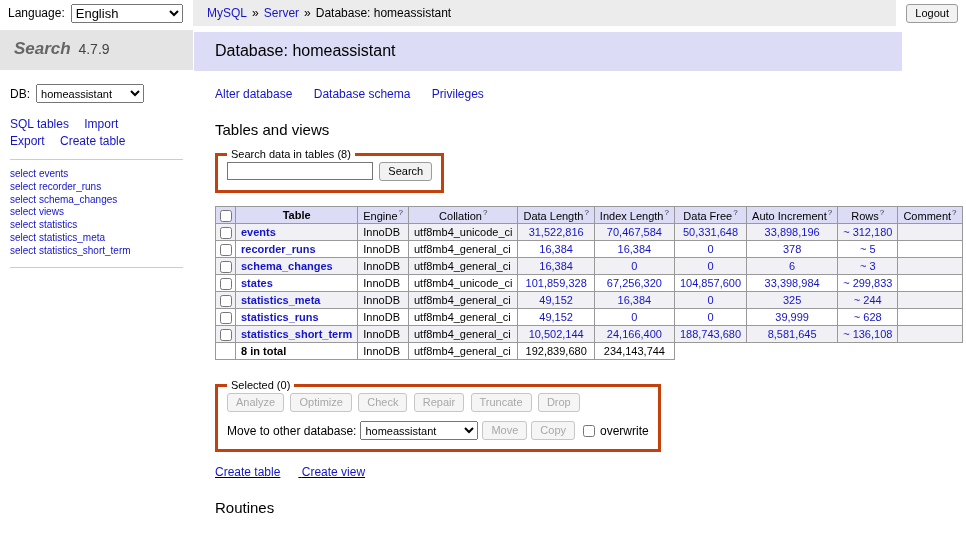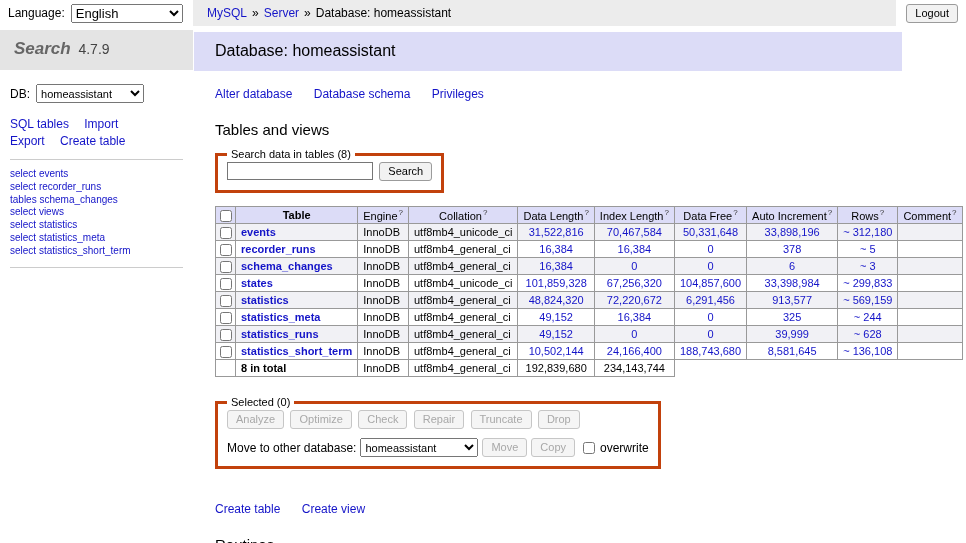--- a/index.html
+++ b/index.html
@@ -76,21 +76,21 @@
   .db-tables tfoot th { font-weight: bold; }
   sup.help { font-size: 8px; color: #333; margin-left: 1px; cursor: pointer; }
   .tname a { font-weight: bold; }
 
   fieldset.selected-box { margin-top: 19px; }
   .btn-row button { margin-right: 3px; }
   .move-row { display: flex; align-items: center; gap: 4px; margin-top: 9px; font-size: 12px; }
   .move-row select { width: 118px; height: 19px; font-size: 11px; font-family: inherit; }
   .move-row input[type="checkbox"] { width: 12px; height: 12px; margin: 0 1px 0 4px; }
 
-  .create-links { margin: 33px 0 0; }
+  .create-links { margin: 13px 0 0; text-decoration: underline; }
 </style>
 </head>
 <body>
 
 <div class="topbar">
   <div class="lang-box">
     <span>Language:</span>
     <select>
       <option>English</option>
     </select>
@@ -126,21 +126,21 @@
           <a class="link">Import</a>
         </div>
         <div>
           <a class="link">Export</a>
           <a class="link">Create table</a>
         </div>
       </div>
       <ul class="tables-list">
         <li><a class="link">select events</a></li>
         <li><a class="link">select recorder_runs</a></li>
-        <li><a class="link">tables schema_changes</a></li>
+        <li><a class="link">select schema_changes</a></li>
         <li><a class="link">select views</a></li>
         <li><a class="link">select statistics</a></li>
         <li><a class="link">select statistics_meta</a></li>
         <li><a class="link">select statistics_short_term</a></li>
       </ul>
     </div>
   </aside>
 
   <main>
     <h2 class="page-title">Database: homeassistant</h2>
@@ -214,32 +214,20 @@
           <tr>
             <td class="chk"><input type="checkbox" style=""></td>
             <th class="tname"><a class="link">states</a></th>
             <td>InnoDB</td>
             <td>utf8mb4_unicode_ci</td>
             <td class="num num-dl"><a class="link">101,859,328</a></td>
             <td class="num num-il"><a class="link">67,256,320</a></td>
             <td class="num num-df"><a class="link">104,857,600</a></td>
             <td class="num num-ai"><a class="link">33,398,984</a></td>
             <td class="num num-rw"><a class="link">~ 299,833</a></td>
-            <td class="comment-cell"></td>
-          </tr>
-          <tr>
-            <td class="chk"><input type="checkbox" style=""></td>
-            <th class="tname"><a class="link">statistics</a></th>
-            <td>InnoDB</td>
-            <td>utf8mb4_general_ci</td>
-            <td class="num num-dl"><a class="link">48,824,320</a></td>
-            <td class="num num-il"><a class="link">72,220,672</a></td>
-            <td class="num num-df"><a class="link">6,291,456</a></td>
-            <td class="num num-ai"><a class="link">913,577</a></td>
-            <td class="num num-rw"><a class="link">~ 569,159</a></td>
             <td class="comment-cell"></td>
           </tr>
           <tr>
             <td class="chk"><input type="checkbox" style=""></td>
             <th class="tname"><a class="link">statistics_meta</a></th>
             <td>InnoDB</td>
             <td>utf8mb4_general_ci</td>
             <td class="num num-dl"><a class="link">49,152</a></td>
             <td class="num num-il"><a class="link">16,384</a></td>
             <td class="num num-df"><a class="link">0</a></td>

